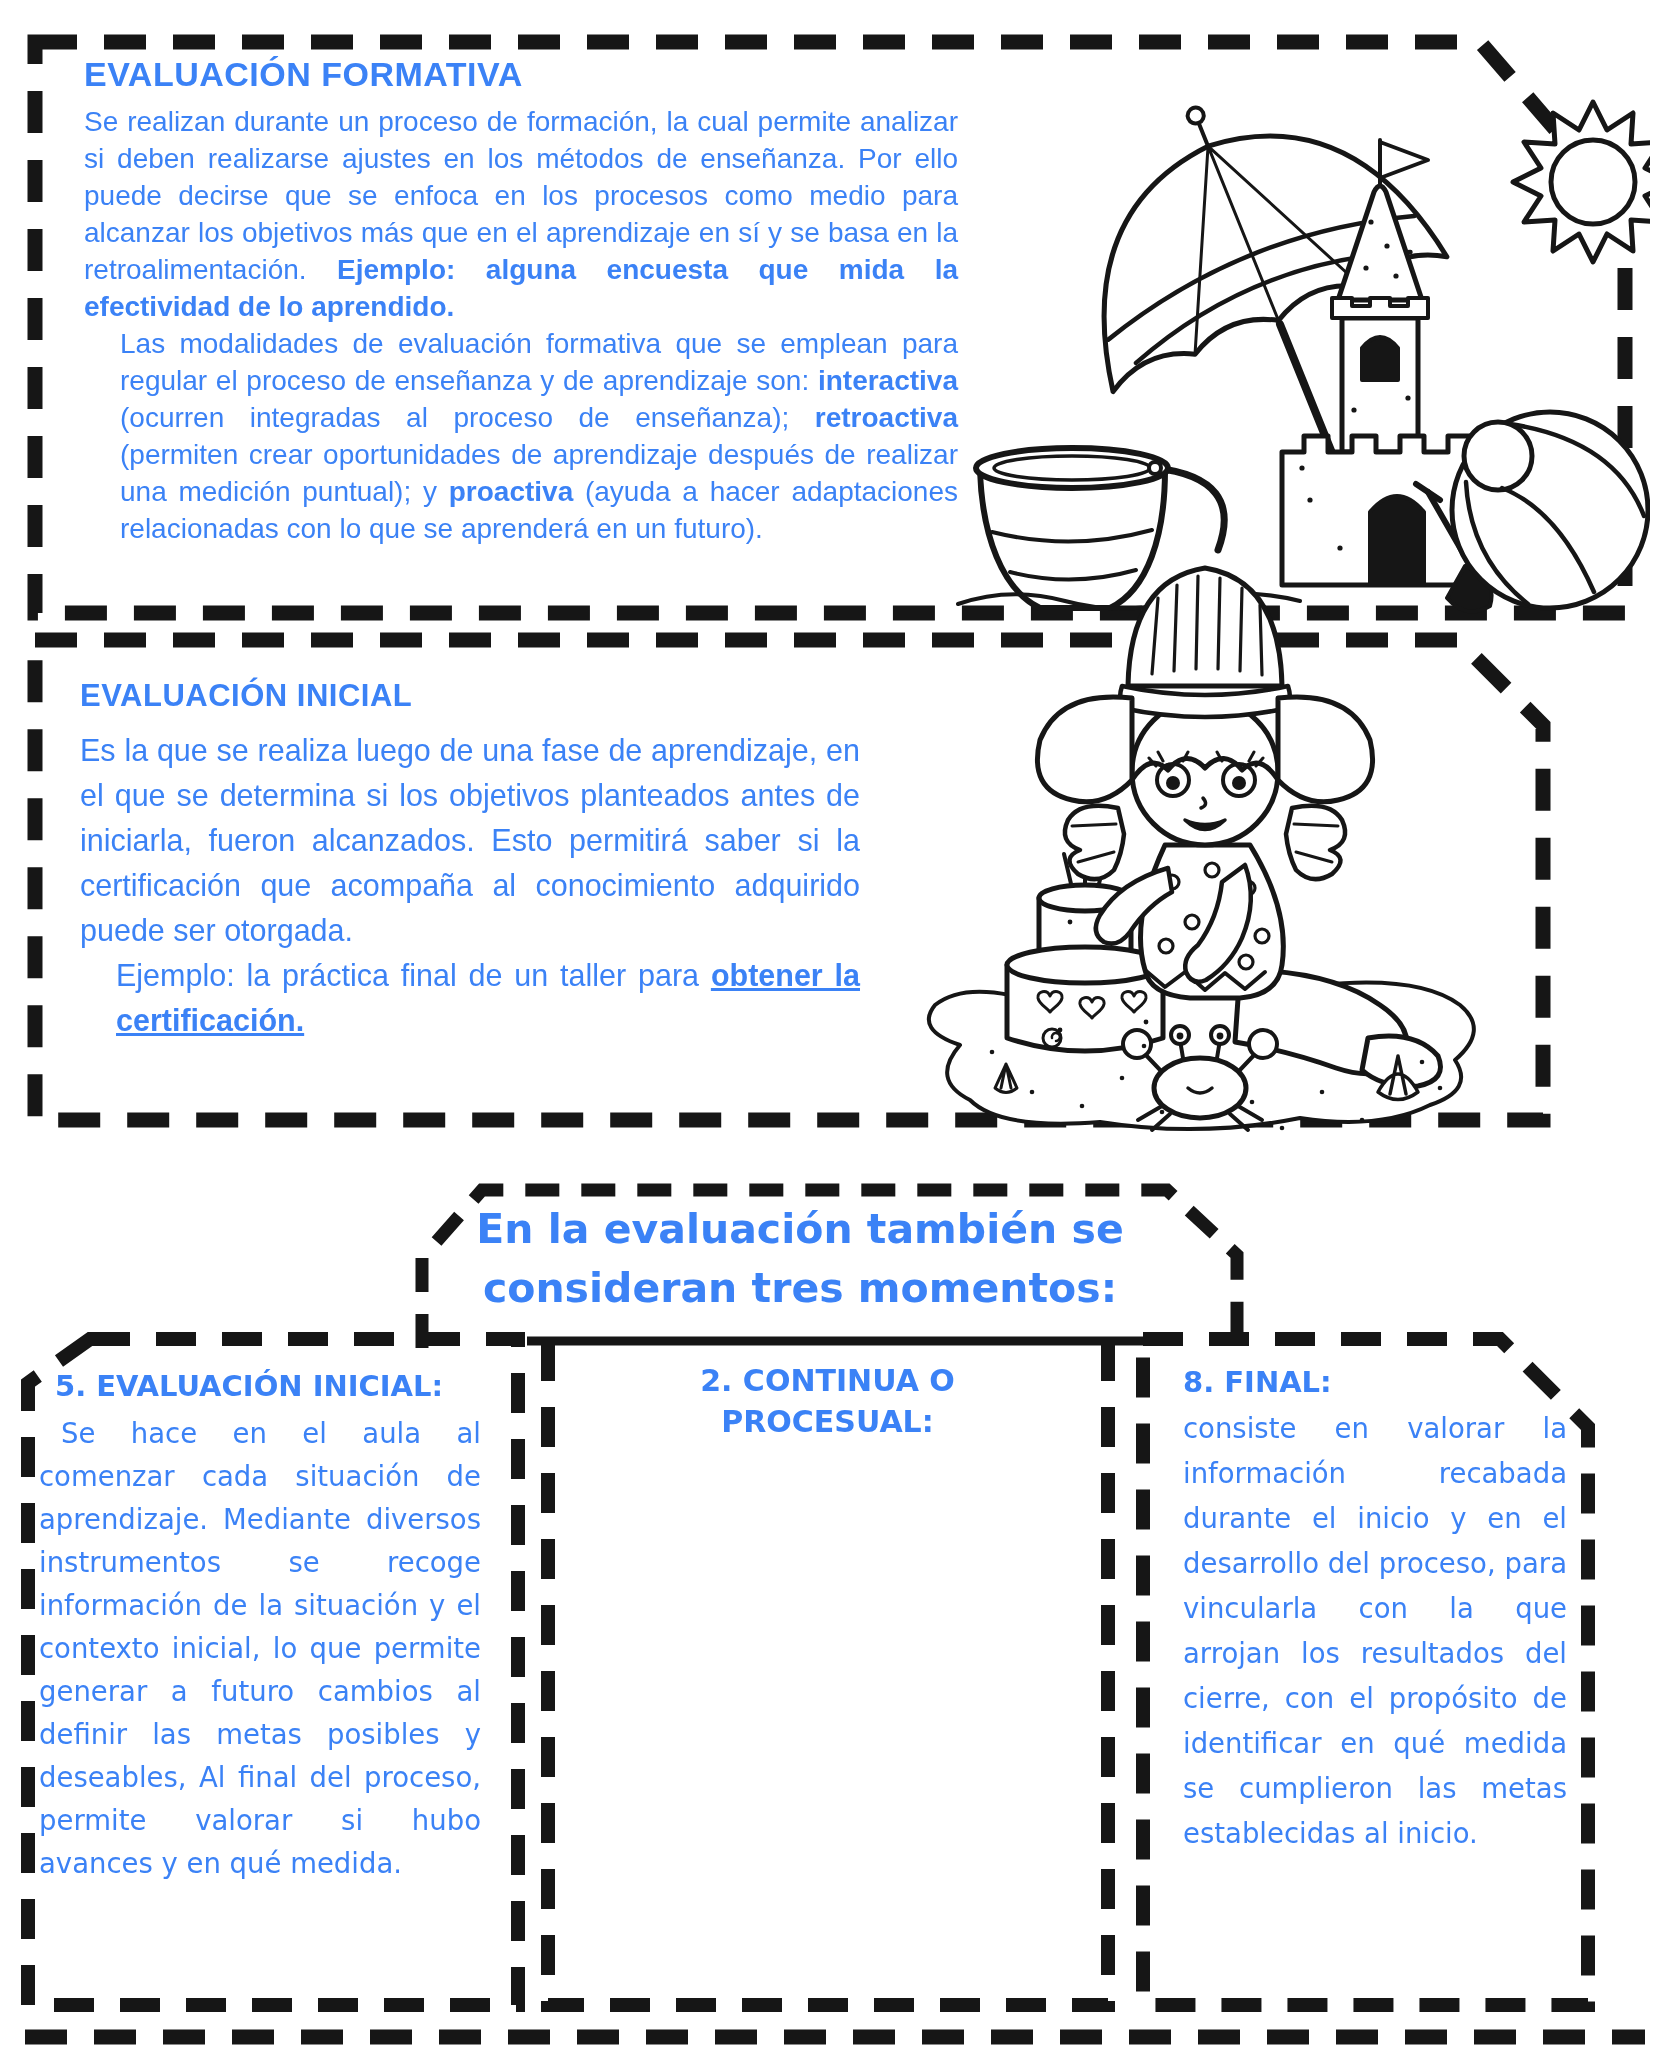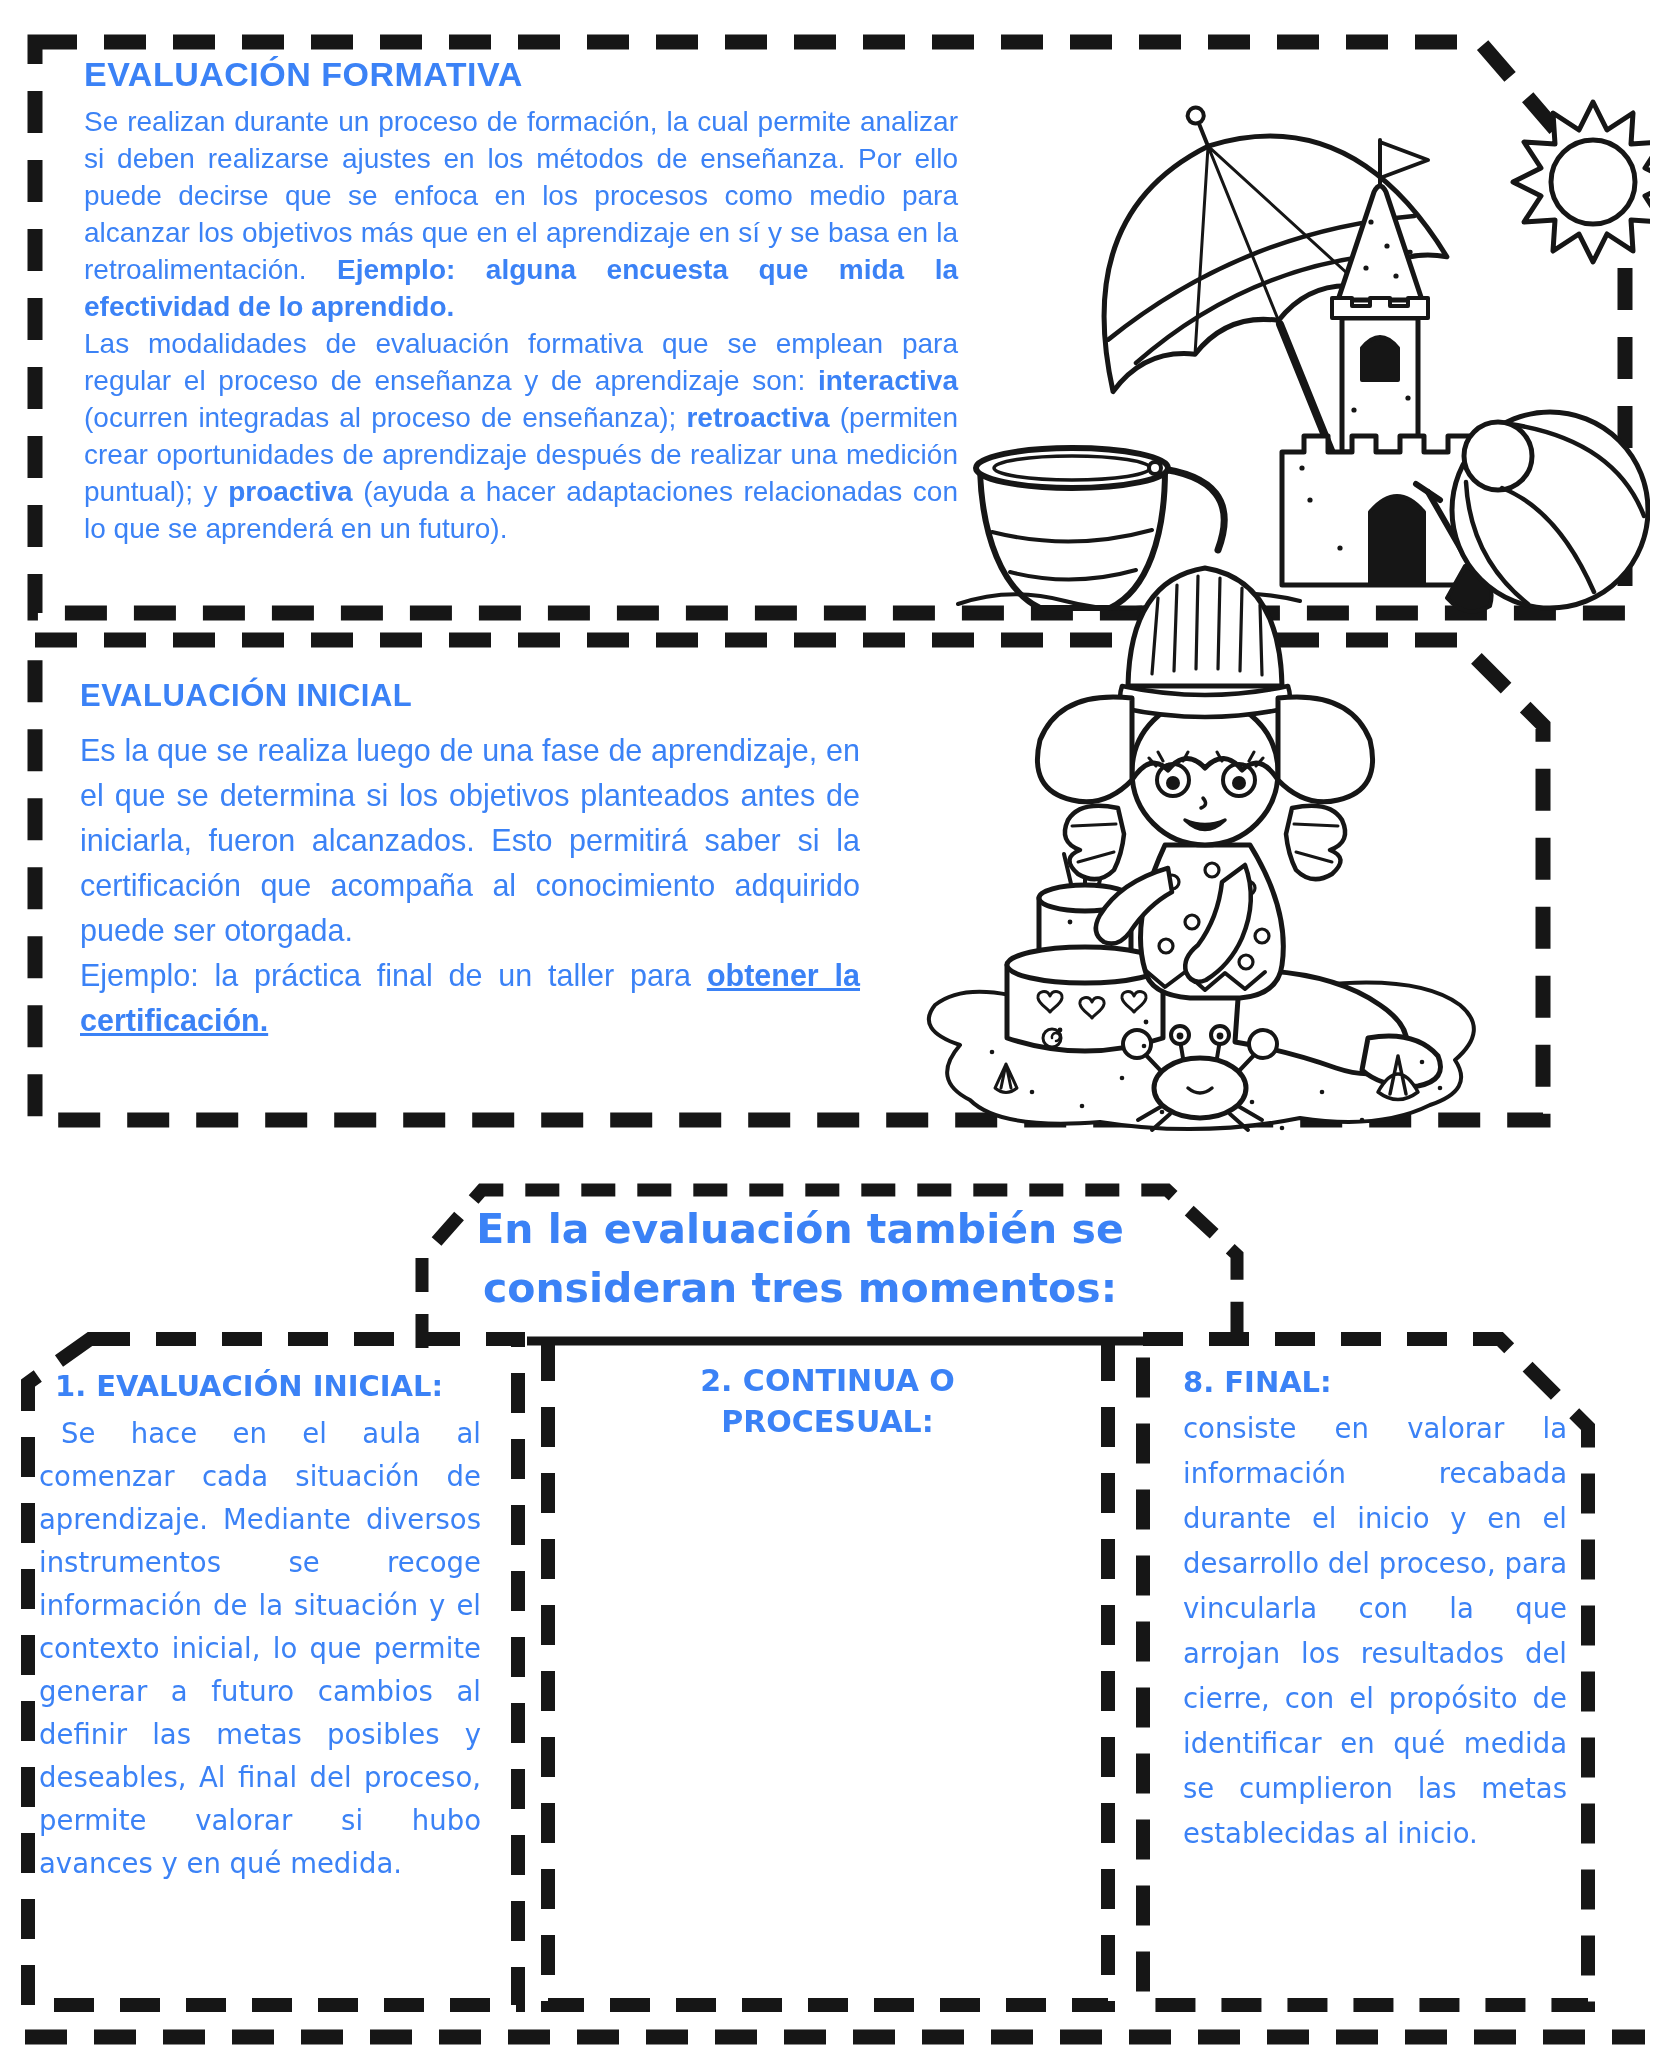--- a/index.html
+++ b/index.html
@@ -5,21 +5,21 @@
   html,body{margin:0;padding:0;background:#e8e8e8;}
   .page{
     position:relative;width:1675px;height:2048px;background:#ffffff;
     font-family:"Liberation Sans",sans-serif;color:#3b82f6;overflow:hidden;
     margin:0 auto;
   }
   .abs{position:absolute;}
   svg{display:block;}
   .sec-title{font-weight:bold;letter-spacing:.5px;}
   .body-text p{margin:0;text-align:justify;}
-  .body-text p + p{margin-top:0;}
+  .body-text p + p{margin-top:0;margin-left:36px;}
   .f-title{left:84px;top:55px;font-size:34px;}
   .f-body{left:84px;top:103px;width:874px;font-size:28px;line-height:37px;}
   .s-title{left:80px;top:678px;font-size:31px;}
   .s-body{left:80px;top:728px;width:780px;font-size:30.5px;line-height:45px;}
   .banner-text{
     left:450px;top:1200px;width:700px;text-align:center;font-weight:bold;
     font-size:41px;line-height:59px;font-family:"DejaVu Sans",sans-serif;
   }
   .col{font-family:"DejaVu Sans",sans-serif;}
   .col-title{font-weight:bold;font-size:29px;line-height:41px;}
@@ -226,21 +226,21 @@
     </div>
 
   <div class="abs sec-title s-title">EVALUACIÓN INICIAL</div>
   <div class="abs body-text s-body">
       <p><span>Es la que se realiza luego de una fase de aprendizaje, en el que se determina si los objetivos planteados antes de iniciarla, fueron alcanzados. Esto permitirá saber si la certificación que acompaña al conocimiento adquirido puede ser otorgada.</span></p>
       <p><span style="font-weight: normal;">Ejemplo: la práctica final de un taller para </span><span style="font-weight: bold; text-decoration: underline;">obtener la certificación.</span></p>
     </div>
 
   <div class="abs banner-text">En la evaluación también se consideran tres momentos:</div>
 
-  <div class="abs col col-title c1-title">1. EVALUACIÓN INICIAL:</div>
+  <div class="abs col col-title c1-title">5. EVALUACIÓN INICIAL:</div>
   <div class="abs col col-body c1-body">
       <p><span>Se hace en el aula al comenzar cada situación de aprendizaje. Mediante diversos instrumentos se recoge información de la situación y el contexto inicial, lo que permite generar a futuro cambios al definir las metas posibles y deseables, Al final del proceso, permite valorar si hubo avances y en qué medida.</span></p>
     </div>
 
   <div class="abs col col-title c2-title">2. CONTINUA O<br>PROCESUAL:</div>
 
   <div class="abs col col-title c3-title">8. FINAL:</div>
   <div class="abs col col-body c3-body">
       <p><span>consiste en valorar la información recabada durante el inicio y en el desarrollo del proceso, para vincularla con la que arrojan los resultados del cierre, con el propósito de identificar en qué medida se cumplieron las metas establecidas al inicio.</span></p>
     </div>

